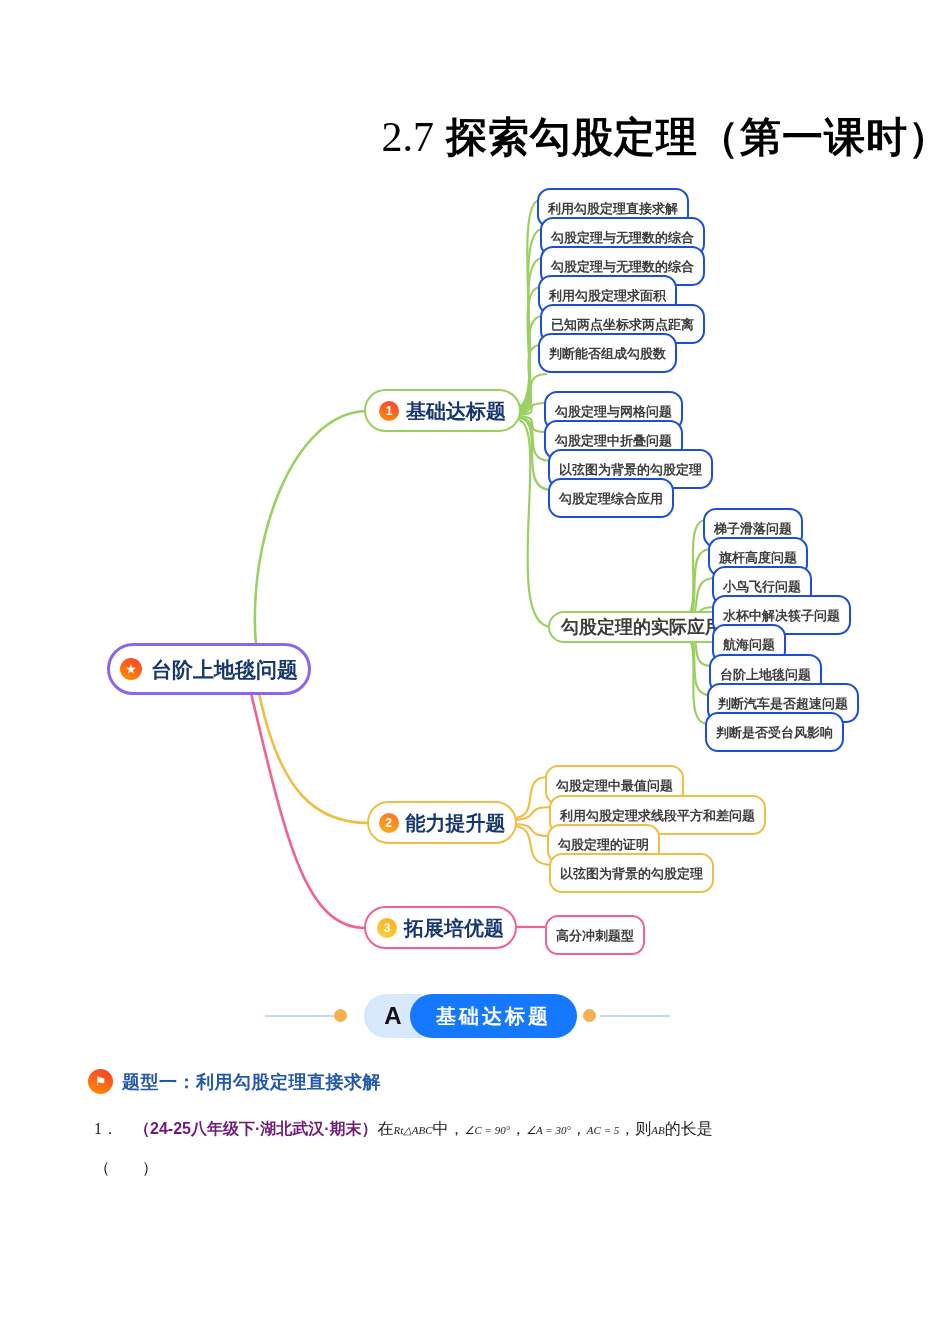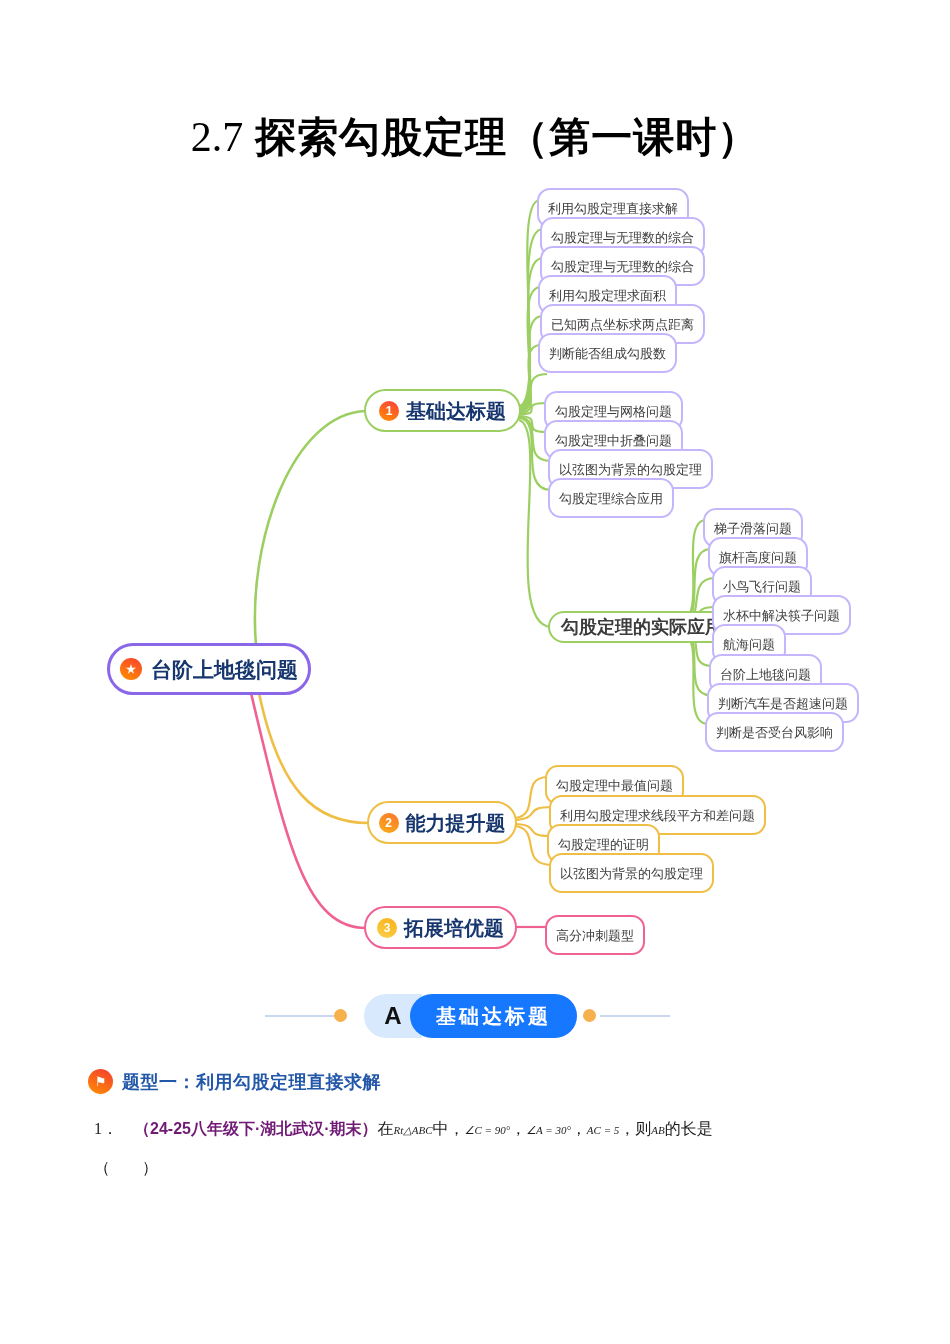--- a/index.html
+++ b/index.html
@@ -1,27 +1,27 @@
 <!DOCTYPE html>
 <html><head>
 <meta charset="utf-8">
 <style>
   html,body{margin:0;padding:0;background:#ffffff;}
   .page{position:relative;width:950px;height:1344px;background:#fff;overflow:hidden;
         font-family:"Liberation Sans",sans-serif;}
   
-  .doc-title{position:absolute;top:110px;left:0;width:950px;text-align:center;color:#000;}
+  .doc-title{position:absolute;top:110px;left:0;width:950px;text-align:right;color:#000;}
   .doc-title .num{font-family:"Liberation Serif",serif;font-size:42px;font-weight:400;margin-right:12px;}
   .doc-title .txt{font-size:41px;font-weight:800;letter-spacing:1px;}
   
   svg.curves{position:absolute;left:0;top:0;}
   .node{position:absolute;box-sizing:border-box;background:#fff;display:inline-flex;
         align-items:center;white-space:nowrap;line-height:1;}
-  .leaf{height:40px;border:2px solid #c4b5fd;border-radius:13px;padding:0 9px;
-        font-size:13px;font-weight:400;color:#3c3c3c;}
+  .leaf{height:40px;border:2px solid #1d4ed8;border-radius:13px;padding:0 9px;
+        font-size:13px;font-weight:700;color:#3c3c3c;}
   .leaf.yellow{border-color:#efbf45;}
   .leaf.pink{border-color:#ef6292;}
   .subtopic{height:32px;border:2px solid #9ccf62;border-radius:17px;padding:0 11px;
         font-size:18px;font-weight:700;color:#3c3c3c;}
   .branch{height:43px;border:2.5px solid #9ccf62;border-radius:22px;justify-content:center;
         gap:7px;font-size:20px;font-weight:800;color:#16366d;}
   .branch.yellow{border-color:#efbf45;}
   .branch.pink{border-color:#ef6292;}
   .rootnode{height:52px;border:3.5px solid #8a66e9;border-radius:27px;justify-content:center;
         gap:9px;font-size:21px;font-weight:800;color:#16366d;}

